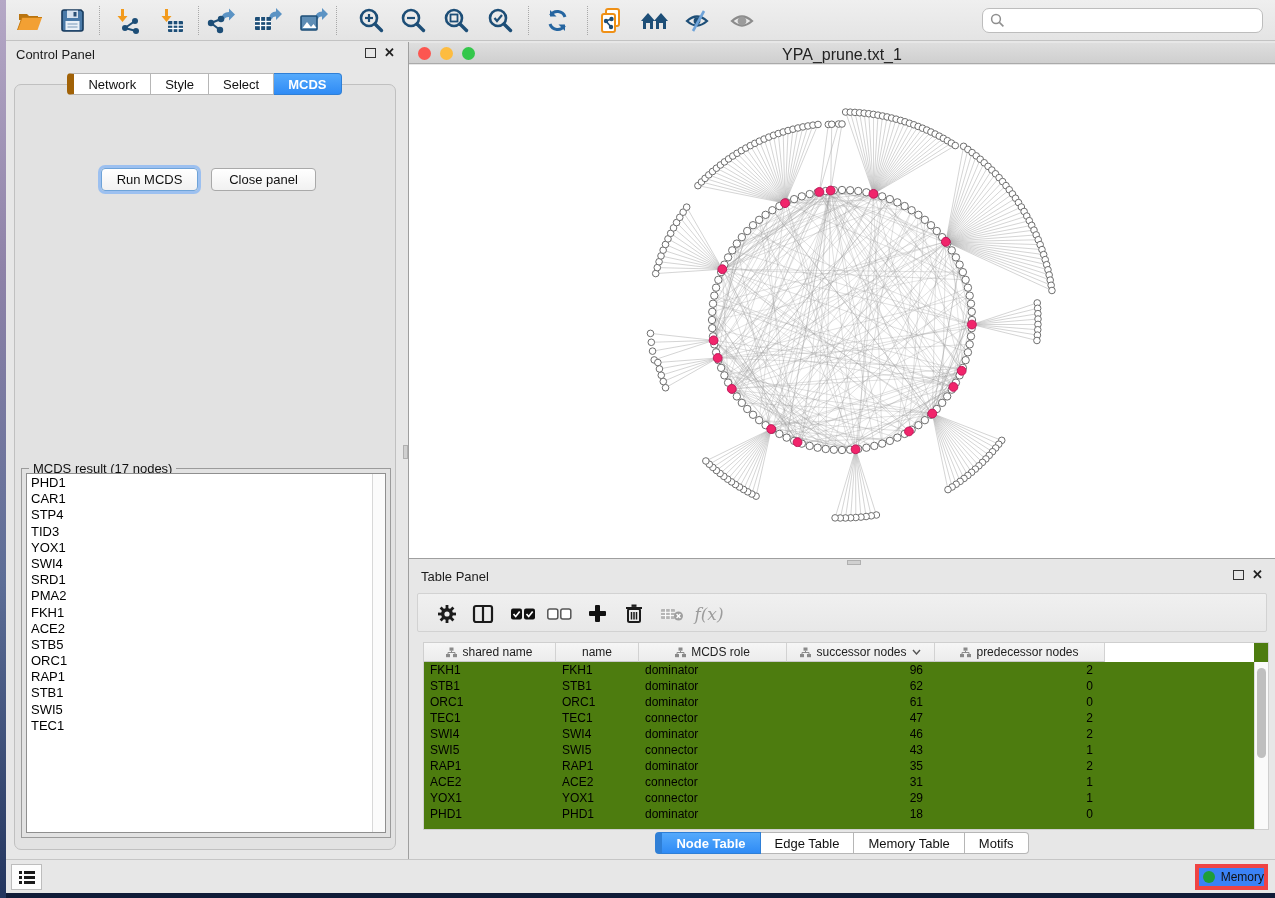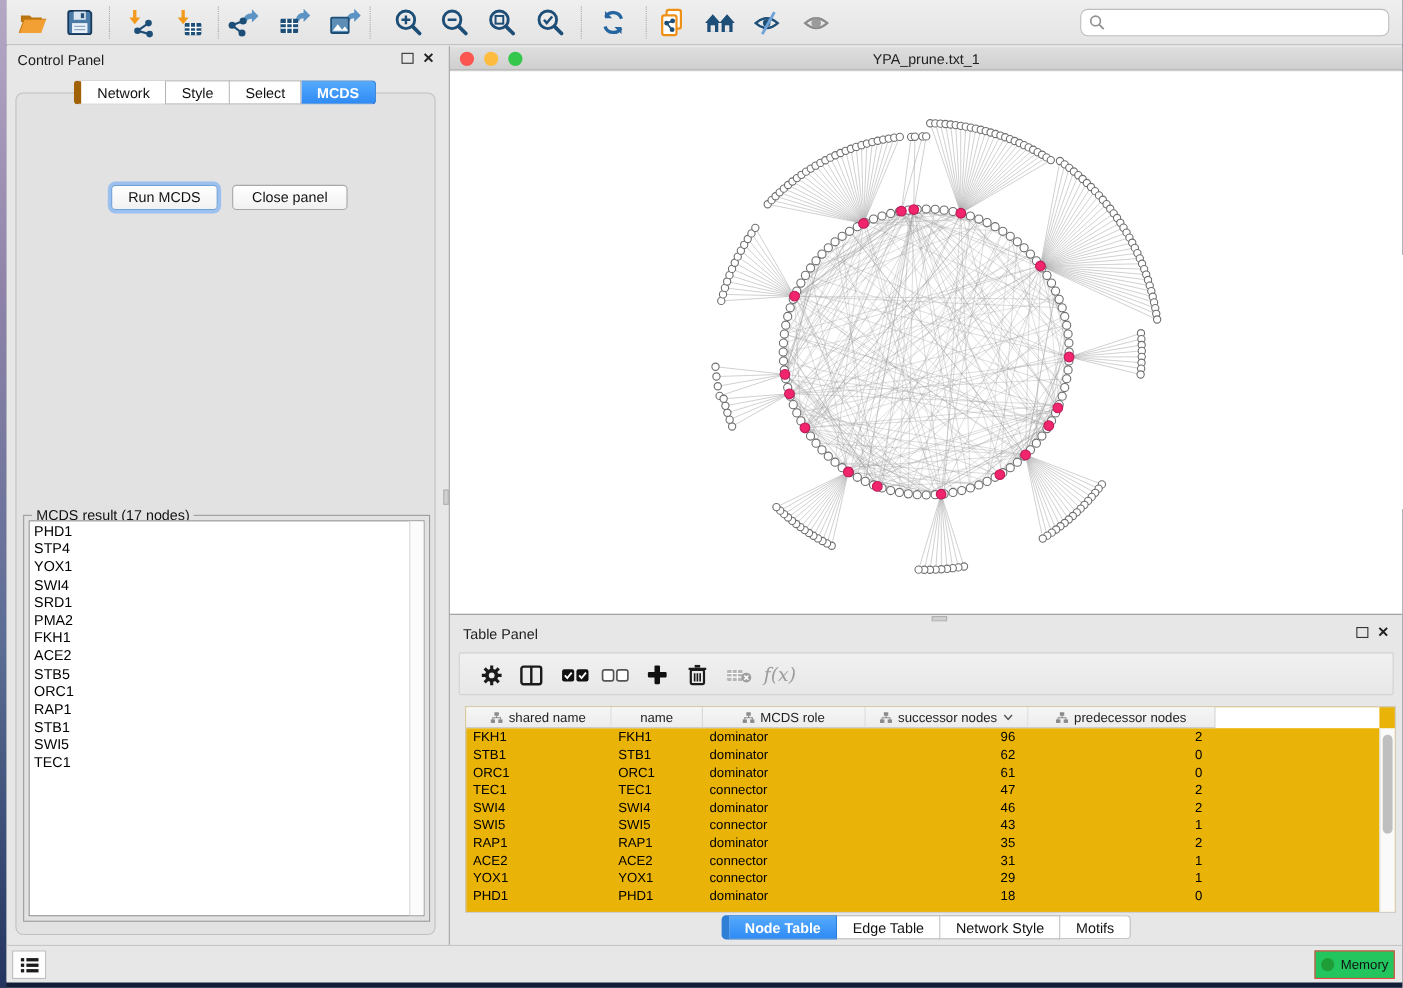--- a/index.html
+++ b/index.html
@@ -56,52 +56,52 @@
   .v-grip { position:absolute; top:403px; left:0; width:5px; height:14px; background:#d0d0d0; border:1px solid #b0b0b0; }
   .h-split { position:absolute; left:403px; top:558px; width:866px; height:7px; background:#e7e7e7; border-top:1px solid #9f9f9f; }
   .h-grip { position:absolute; left:438px; top:1px; width:14px; height:5px; background:#d0d0d0; border:1px solid #b0b0b0; }
 
   
   .network-panel { position:absolute; left:403px; top:42px; width:866px; height:516px; }
   .net-titlebar { position:absolute; top:1px; left:0; width:100%; height:21px;
     background:linear-gradient(180deg,#dedede,#cfcfcf); border-bottom:1px solid #aaa; }
   .traffic { position:absolute; top:4px; left:9px; display:flex; gap:9px; }
   .light { width:13px; height:13px; border-radius:50%; }
-  .net-title { position:absolute; top:3px; width:100%; text-align:center; font-size:13px; color:#222; }
+  .net-title { position:absolute; top:3px; width:100%; text-align:center; font-size:16px; color:#222; }
   .net-view { position:absolute; top:23px; left:0; width:100%; height:493px; background:#fff; }
 
   
   .table-panel { position:absolute; left:403px; top:565px; width:866px; height:294px; background:#e7e7e7; }
   .tp-title { position:absolute; top:4px; left:12px; font-size:13px; color:#1c1c1c; }
   .tp-toolbar { position:absolute; top:28px; left:8px; right:8px; height:39px;
     background:linear-gradient(180deg,#f0f0f0,#e8e8e8); border:1px solid #d2d2d2; border-radius:2px; }
   .tp-icon { position:absolute; top:6px; width:30px; height:27px; display:flex; align-items:center; justify-content:center; }
   .fx-label { font-family:"DejaVu Serif", serif; font-style:italic; font-size:17px; color:#9c9c9c; }
 
-  .grid-wrap { position:absolute; top:77px; left:14px; width:846px; height:188px; background:#eab308; border:1px solid #cfcfcf; }
+  .grid-wrap { position:absolute; top:77px; left:14px; width:846px; height:188px; background:#4d7c0f; border:1px solid #cfcfcf; }
   .grid-header { position:absolute; top:0; left:0; right:14px; height:19px; display:flex; background:#fff; }
   .gh-cell { height:19px; background:linear-gradient(180deg,#f6f6f6,#ececec); border-right:1px solid #d2d2d2;
     border-bottom:1px solid #c8c8c8; display:flex; align-items:center; justify-content:center; gap:5px;
     font-size:12px; color:#222; cursor:default; }
   .grid-body { position:absolute; top:19px; left:0; right:14px; bottom:0; overflow:hidden; }
   .grid-row { display:flex; height:16px; line-height:16px; font-size:12px; color:#000; }
   .gr-cell { padding-left:6px; white-space:nowrap; overflow:hidden; }
   .gr-cell.num { text-align:right; padding-right:12px; }
   .grid-scroll { position:absolute; top:19px; right:0; width:14px; bottom:0; background:#fafafa; border-left:1px solid #ddd; }
   .grid-thumb { position:absolute; left:2px; top:6px; width:9px; height:90px; background:#bfbfbf; border-radius:5px; }
 
   .tp-tabs { position:absolute; top:267px; left:0; width:100%; display:flex; justify-content:center; }
   .tp-tabs .seg-tab { font-size:13px; }
 
   
   .statusbar { position:absolute; left:0; bottom:0; width:100%; height:34px; background:#e7e7e7; border-top:1px solid #c6c6c6; }
   .list-btn { position:absolute; left:5px; top:4px; width:31px; height:26px; background:#fdfdfd; border:1px solid #bdbdbd;
     display:flex; align-items:center; justify-content:center; }
-  .memory-btn { position:absolute; right:7px; top:4px; width:73px; height:26px; background:#22c55e; border:1px solid #ef4444;
-    display:flex; align-items:center; justify-content:center; gap:6px; font-size:12px; color:#111; }
+  .memory-btn { position:absolute; right:7px; top:4px; width:73px; height:26px; background:#3b82f6; border:4px solid #ef4444;
+    display:flex; align-items:center; justify-content:flex-end; gap:6px; font-size:12px; color:#111; }
   .mem-dot { width:12px; height:12px; border-radius:50%; background:#1f9e38; }
 </style>
 </head>
 <body>
 
 <div class="wallpaper-left"></div>
 
 <div class="app-window">
 
   <div class="toolbar">
@@ -268,21 +268,23 @@
       </div>
     <div class="cp-body">
       <div class="btn focus-ring" style="left:86px; width:97px;">Run MCDS</div>
       <div class="btn" style="left:196px; width:105px;">Close panel</div>
 
       <div class="mcds-group">
         <div class="mcds-group-label">MCDS result (17 nodes)</div>
         <div class="mcds-list-wrap">
           <div class="mcds-list">
               <div class="mcds-item">PHD1</div>
+              <div class="mcds-item">CAR1</div>
               <div class="mcds-item">STP4</div>
+              <div class="mcds-item">TID3</div>
               <div class="mcds-item">YOX1</div>
               <div class="mcds-item">SWI4</div>
               <div class="mcds-item">SRD1</div>
               <div class="mcds-item">PMA2</div>
               <div class="mcds-item">FKH1</div>
               <div class="mcds-item">ACE2</div>
               <div class="mcds-item">STB5</div>
               <div class="mcds-item">ORC1</div>
               <div class="mcds-item">RAP1</div>
               <div class="mcds-item">STB1</div>
@@ -1237,21 +1239,21 @@
           </div>
         </div>
       <div class="grid-scroll">
         <div class="grid-thumb"></div>
       </div>
     </div>
 
     <div class="tp-tabs">
         <div class="seg-tab sel">Node Table</div>
         <div class="seg-tab">Edge Table</div>
-        <div class="seg-tab">Network Style</div>
+        <div class="seg-tab">Memory Table</div>
         <div class="seg-tab">Motifs</div>
       </div>
   </div>
 
   <div class="statusbar">
     <div class="list-btn">
       <svg width="18" height="15" viewBox="0 0 18 15">
         <g fill="#1b1b1b">
           <rect x="1" y="1" width="3" height="3"></rect>
             <rect x="6" y="1" width="11" height="3"></rect>

